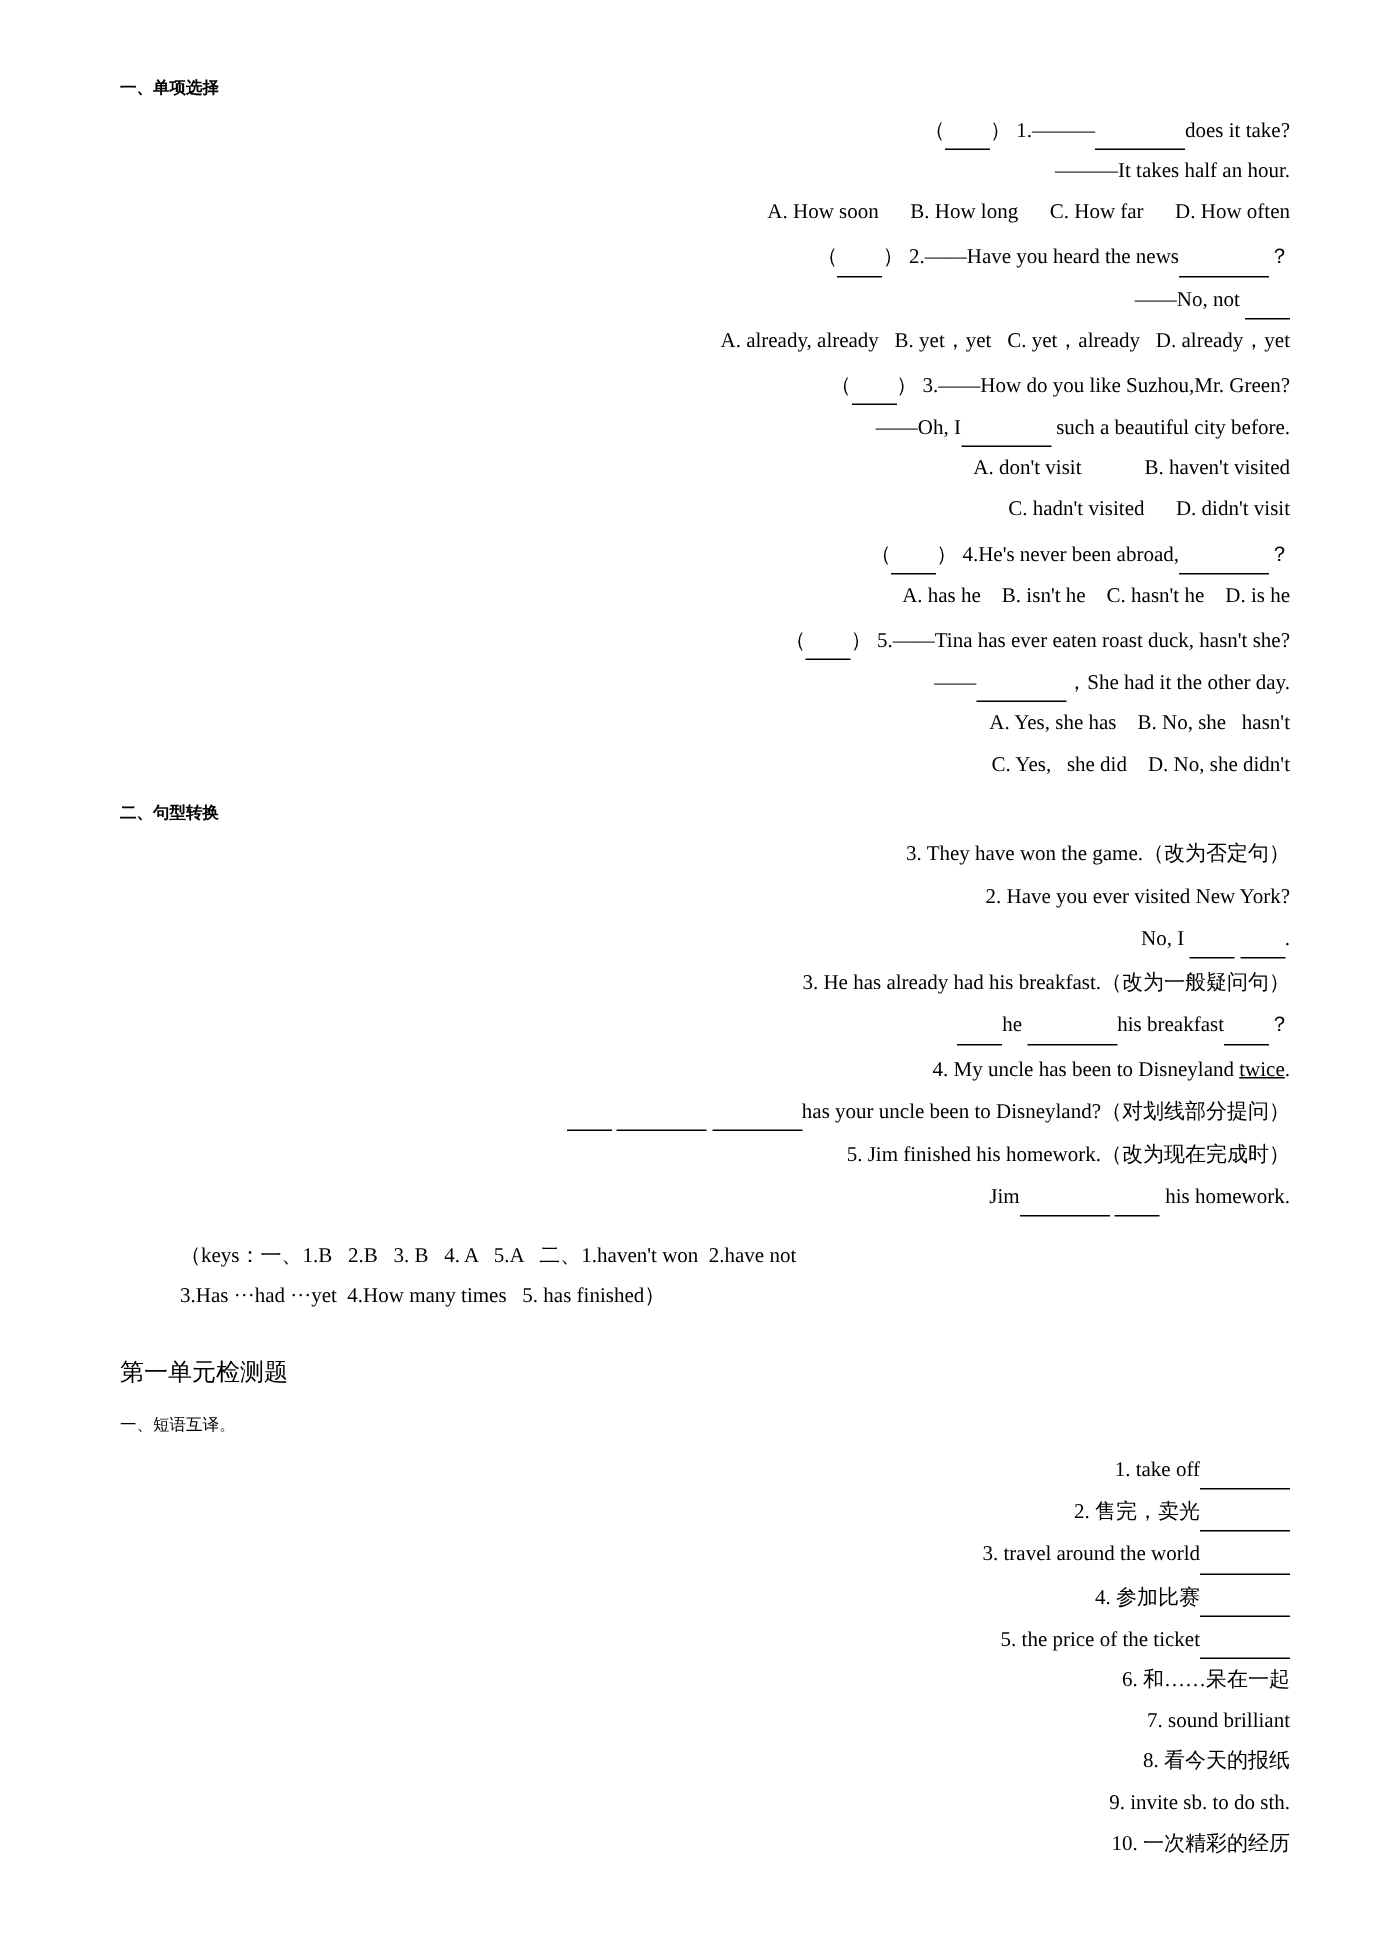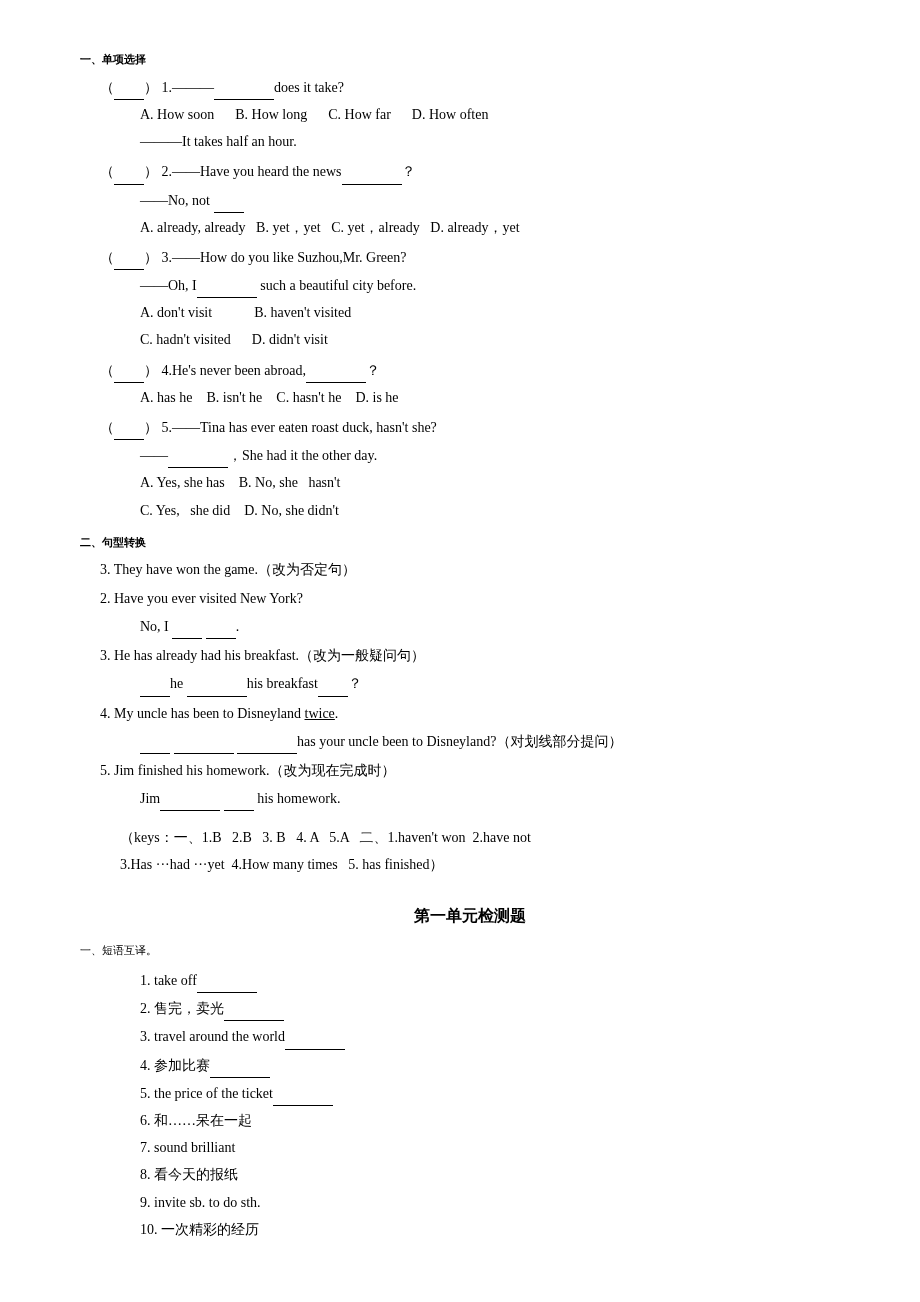--- a/index.html
+++ b/index.html
@@ -19,20 +19,21 @@
     }
     .section-title {
       font-size: 11px;
       font-weight: bold;
       margin-bottom: 4px;
       margin-top: 10px;
     }
     .question-block {
       margin-bottom: 4px;
       padding-left: 20px;
+      text-align: right;
     }
     .question-line {
       margin-bottom: 2px;
     }
     .indent1 {
       padding-left: 40px;
     }
     .blank {
       display: inline-block;
       min-width: 60px;
@@ -51,37 +52,36 @@
     .keys-box {
       margin-top: 14px;
       padding-left: 40px;
       line-height: 1.9;
     }
     .unit-section {
       margin-top: 24px;
     }
     .unit-title {
       font-size: 16px;
-      font-weight: bold;
+      font-weight: normal;
       margin-bottom: 6px;
-      text-align: center;
     }
   </style>
 </head>
 <body>
 
 <div class="section-title">一、单项选择</div>
 
 <div class="question-block">
   <div class="question-line">
     <span>（</span><span class="blank-short">&nbsp;</span><span>）</span>
     <span> 1.———</span><span class="blank">&nbsp;</span><span>does it take?</span>
   </div>
+  <div class="question-line indent1">———It takes half an hour.</div>
   <div class="question-line indent1">A. How soon &nbsp;&nbsp;&nbsp;&nbsp; B. How long &nbsp;&nbsp;&nbsp;&nbsp; C. How far &nbsp;&nbsp;&nbsp;&nbsp; D. How often</div>
-  <div class="question-line indent1">———It takes half an hour.</div>
 </div>
 
 <div class="question-block">
   <div class="question-line">
     <span>（</span><span class="blank-short">&nbsp;</span><span>）</span>
     <span> 2.——Have you heard the news</span><span class="blank">&nbsp;</span><span>？</span>
   </div>
   <div class="question-line indent1">——No, not <span class="blank-short">&nbsp;</span></div>
   <div class="question-line indent1">A. already, already &nbsp; B. yet，yet &nbsp; C. yet，already &nbsp; D. already，yet</div>
 </div>

